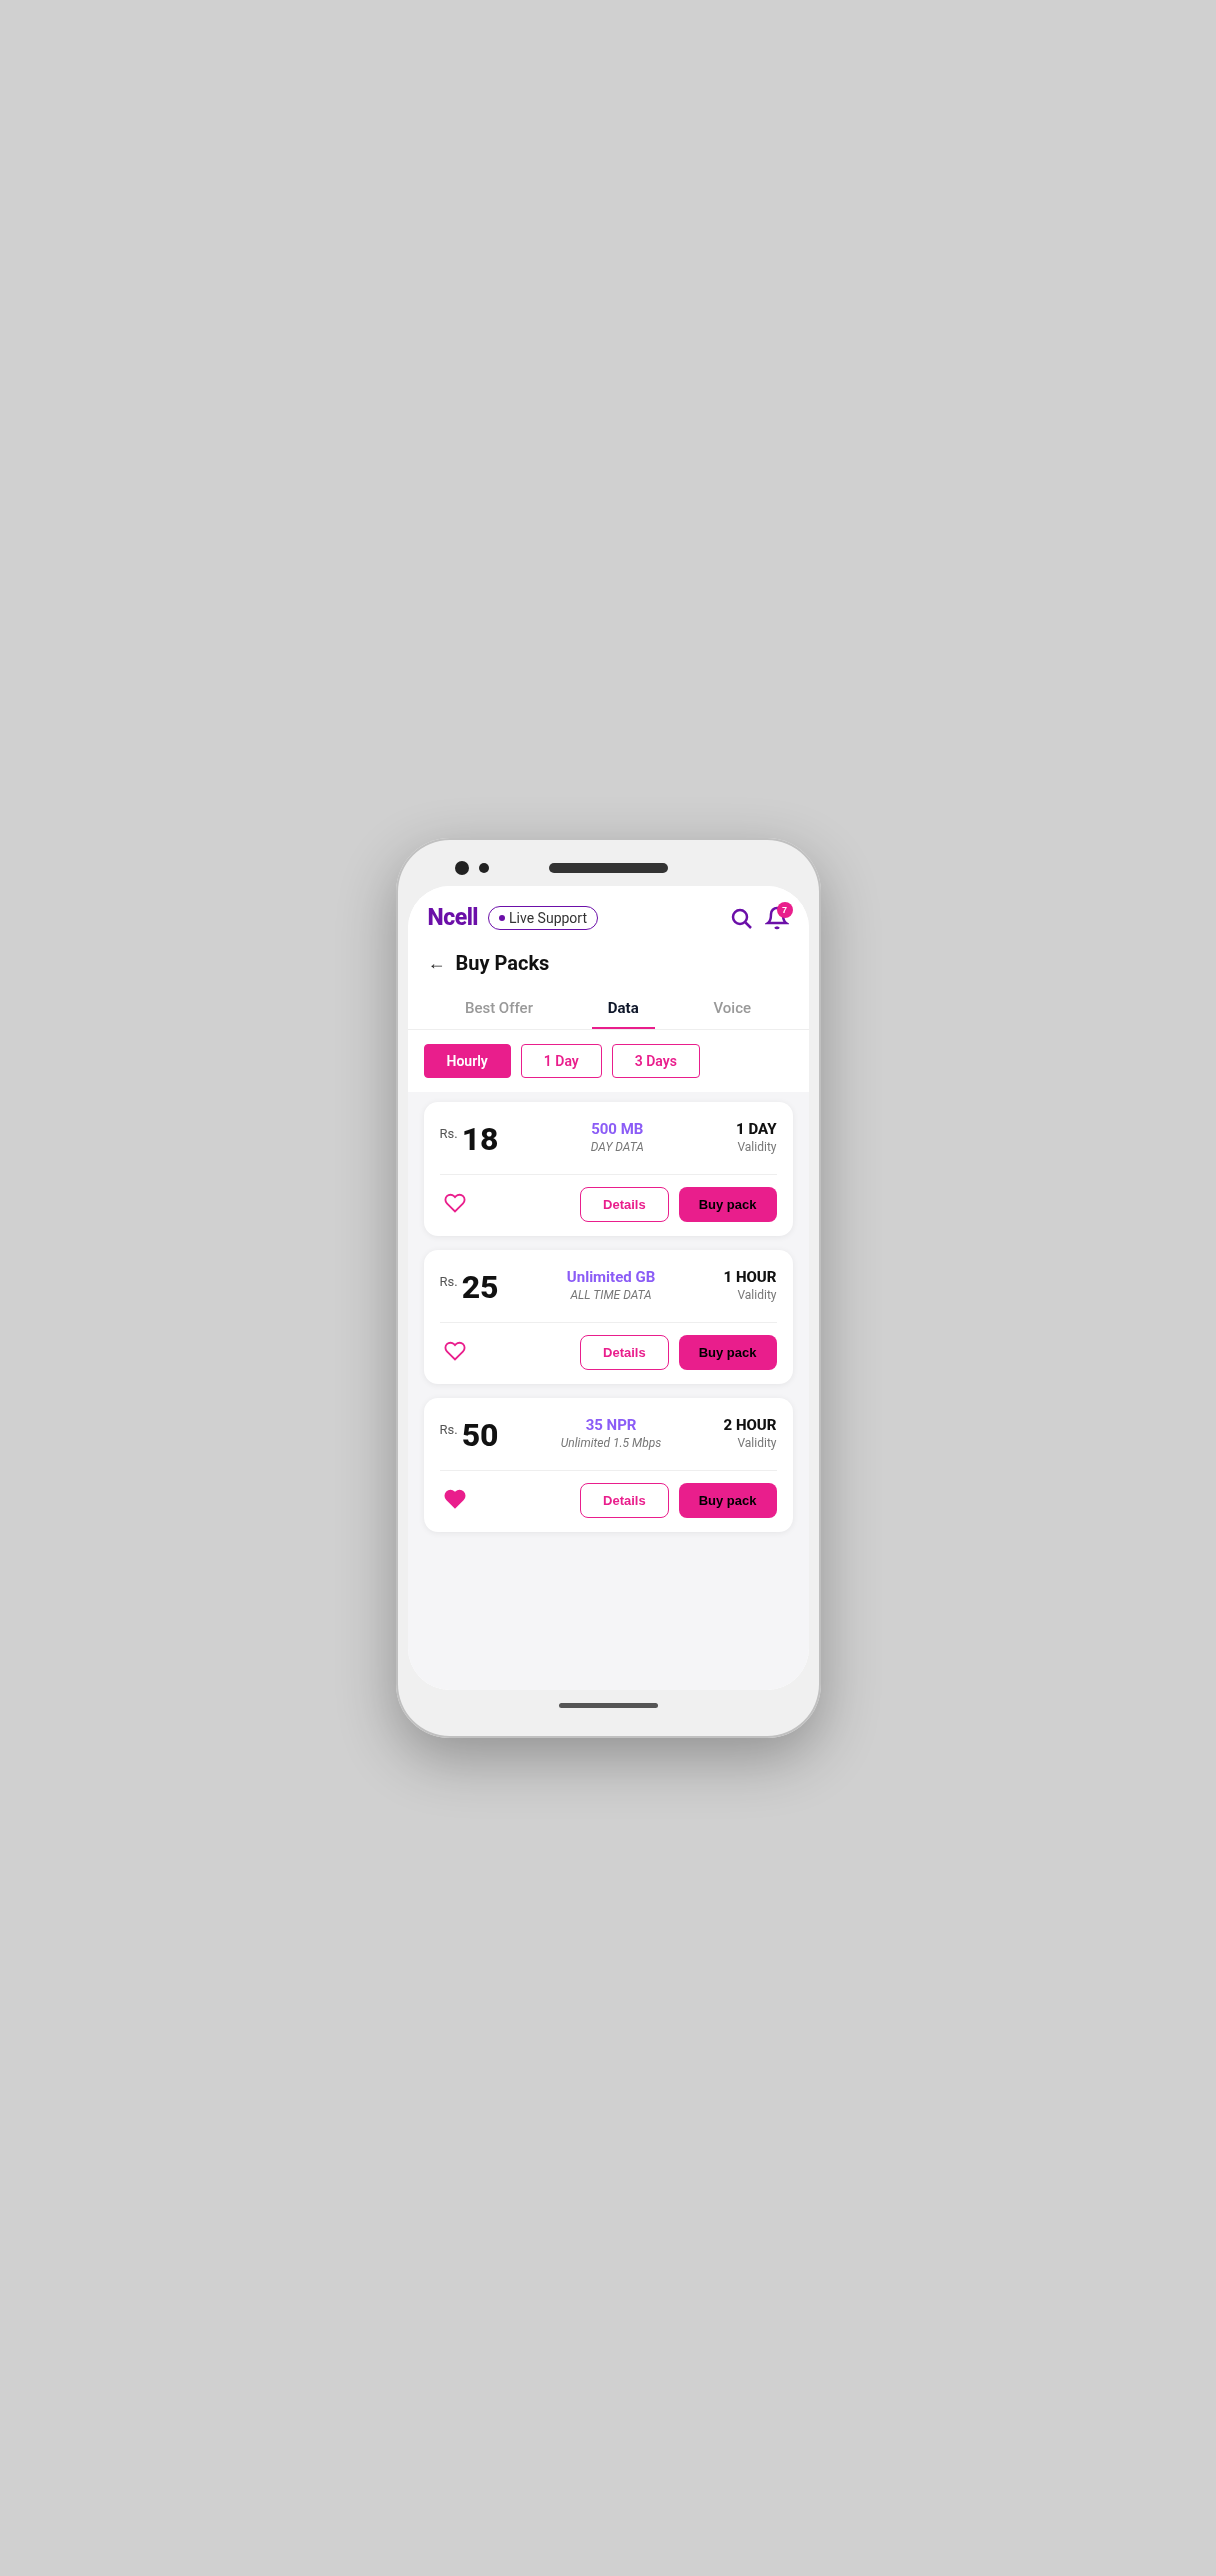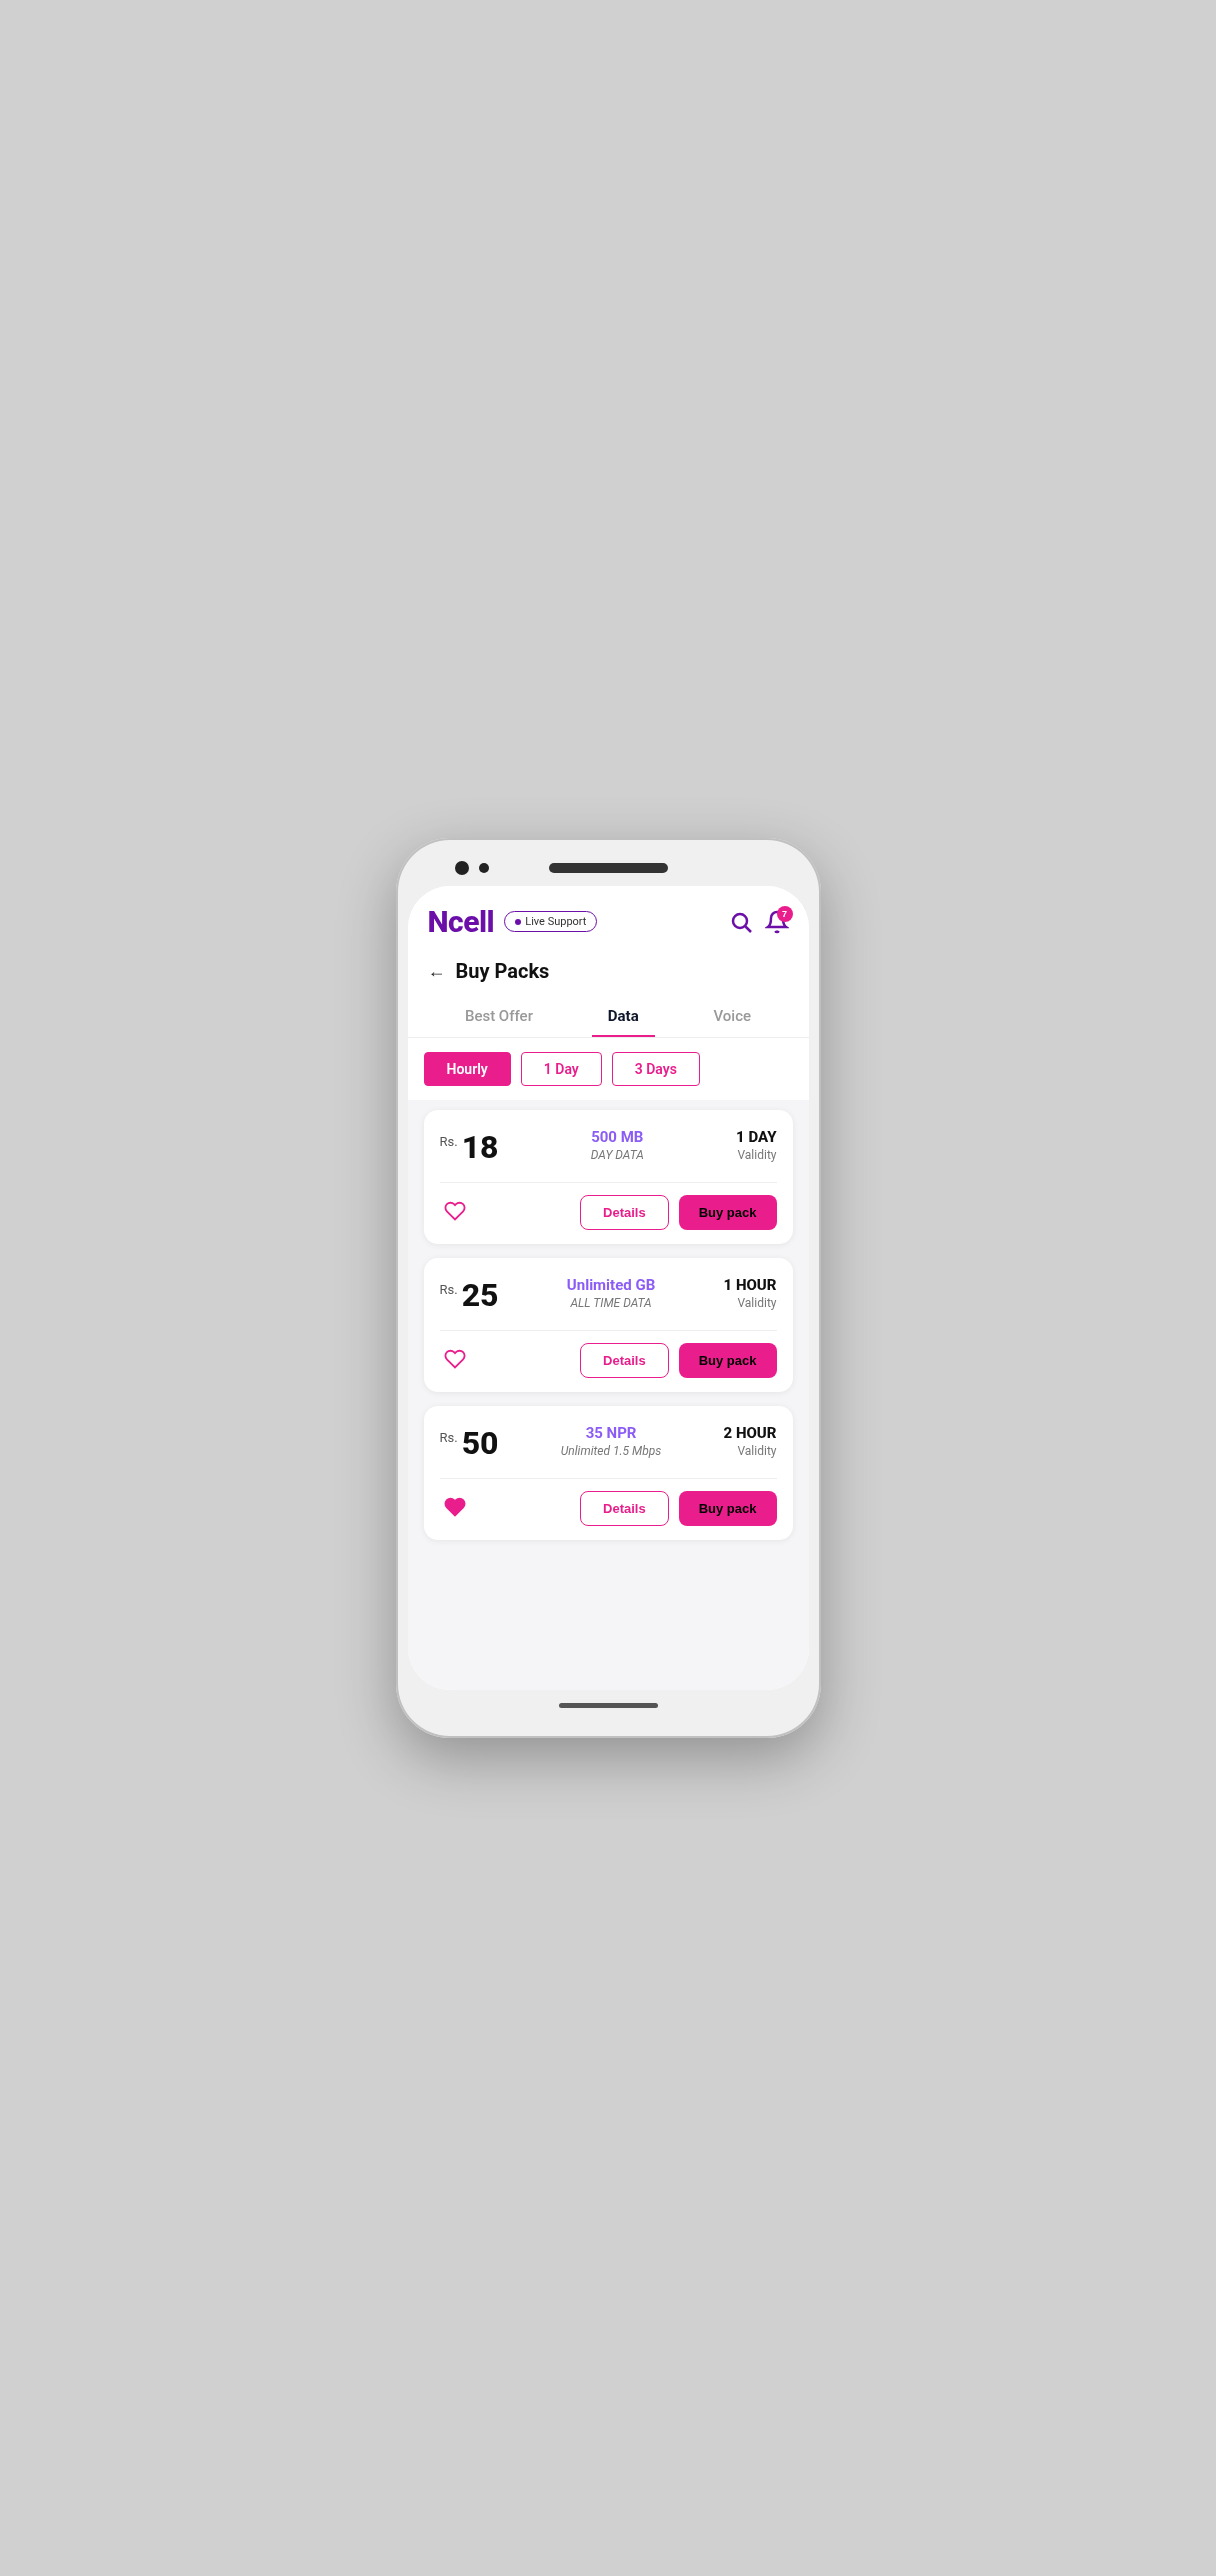--- a/index.html
+++ b/index.html
@@ -80,31 +80,31 @@
       background: #fff;
     }
 
     .header-left {
       display: flex;
       align-items: center;
       gap: 10px;
     }
 
     .logo-text {
-      font-size: 30px;
+      font-size: 23px;
       font-weight: 800;
       color: #6b0fa8;
       letter-spacing: -0.5px;
     }
 
     .live-support-badge {
       border: 1.5px solid #6b0fa8;
       border-radius: 20px;
       padding: 3px 10px;
-      font-size: 11px;
+      font-size: 14px;
       color: #333;
       display: flex;
       align-items: center;
       gap: 4px;
     }
 
     .live-dot {
       width: 6px;
       height: 6px;
       background: #6b0fa8;

